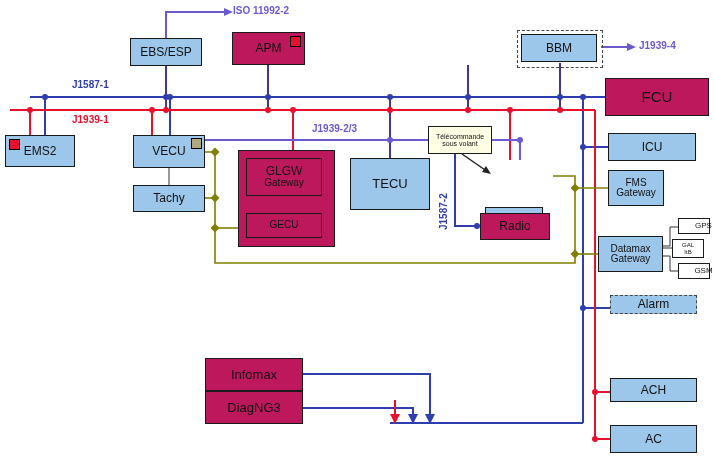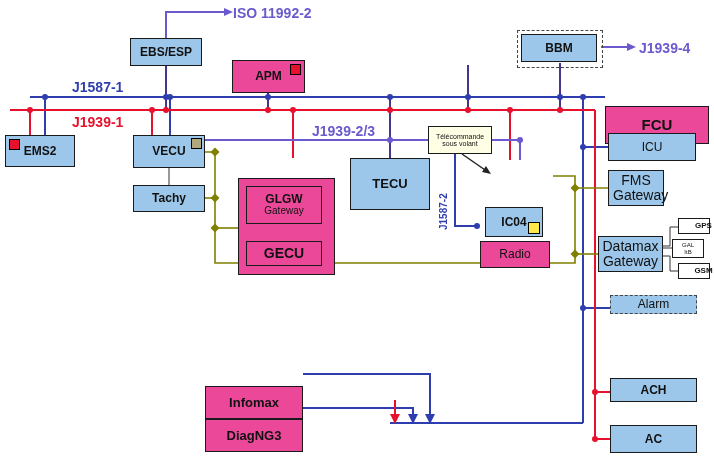--- a/index.html
+++ b/index.html
@@ -3,28 +3,28 @@
 <meta charset="utf-8">
 <style>
   html,body{margin:0;padding:0;background:#fff;}
   .canvas{position:relative;width:714px;height:467px;background:#fff;overflow:hidden;
           font-family:"Liberation Sans",sans-serif;}
   .wires{position:absolute;left:0;top:0;}
   .box{position:absolute;box-sizing:border-box;border:1px solid #1a1a1a;
        display:flex;flex-direction:column;align-items:center;justify-content:center;
        text-align:center;line-height:1.05;color:#111;}
   .blue{background:#9CC7EA;}
-  .yellow{background:#ec4899;margin-top:28px;}
+  .yellow{background:#be185d;}
   .pale{background:#FFFFE6;}
   .white{background:#ffffff;}
   .dashed{border:1px dashed #444;}
   .wrapper{position:absolute;border:1px dashed #444;background:transparent;}
-  .b{font-weight:bold;}
+  .b{font-weight:normal;}
   .f15{font-size:15px;} .f13{font-size:13px;} .f12{font-size:12px;}
-  .f11{font-size:14px;} .f10{font-size:10px;} .f8{font-size:8px;padding-left:19px;} .f6{font-size:6px;}
+  .f11{font-size:10px;} .f10{font-size:10px;} .f8{font-size:8px;padding-left:19px;} .f6{font-size:6px;}
   .badge{position:absolute;border:1px solid #000;width:9px;height:9px;}
   .badge-red{background:#E8112D;}
   .badge-tan{background:#b0a97f;}
   .badge-yel{background:#FFE94A;width:10px;height:10px;}
   .lbl{position:absolute;font-weight:bold;white-space:nowrap;}
   .c-blue{color:#2F3EAE;} .c-red{color:#E8112D;} .c-violet{color:#6A5ACD;}
   .rot{transform:rotate(-90deg);transform-origin:left top;}
 </style>
 </head>
 <body>

